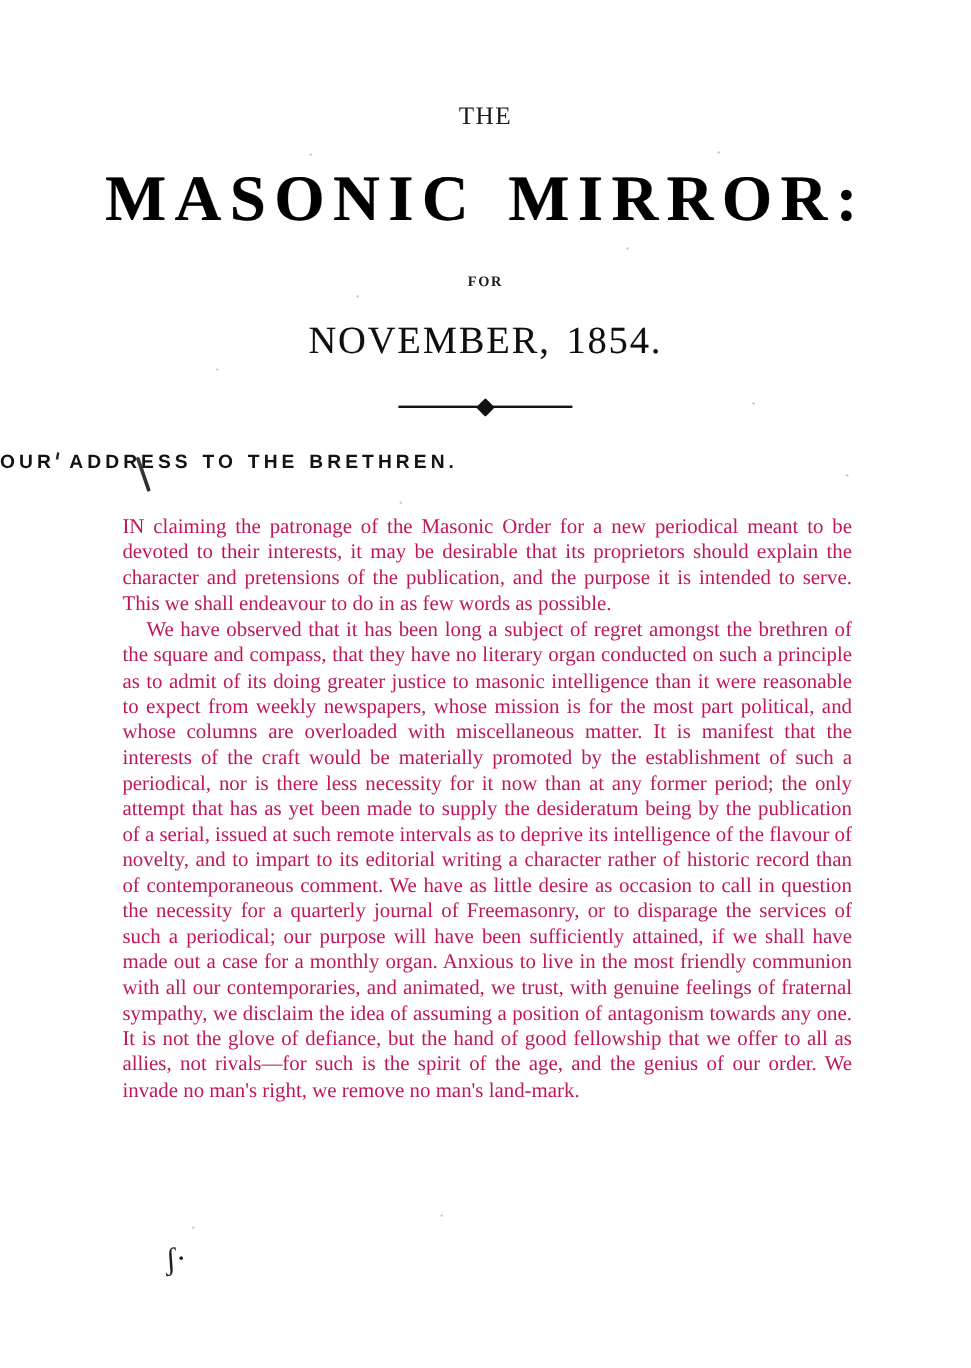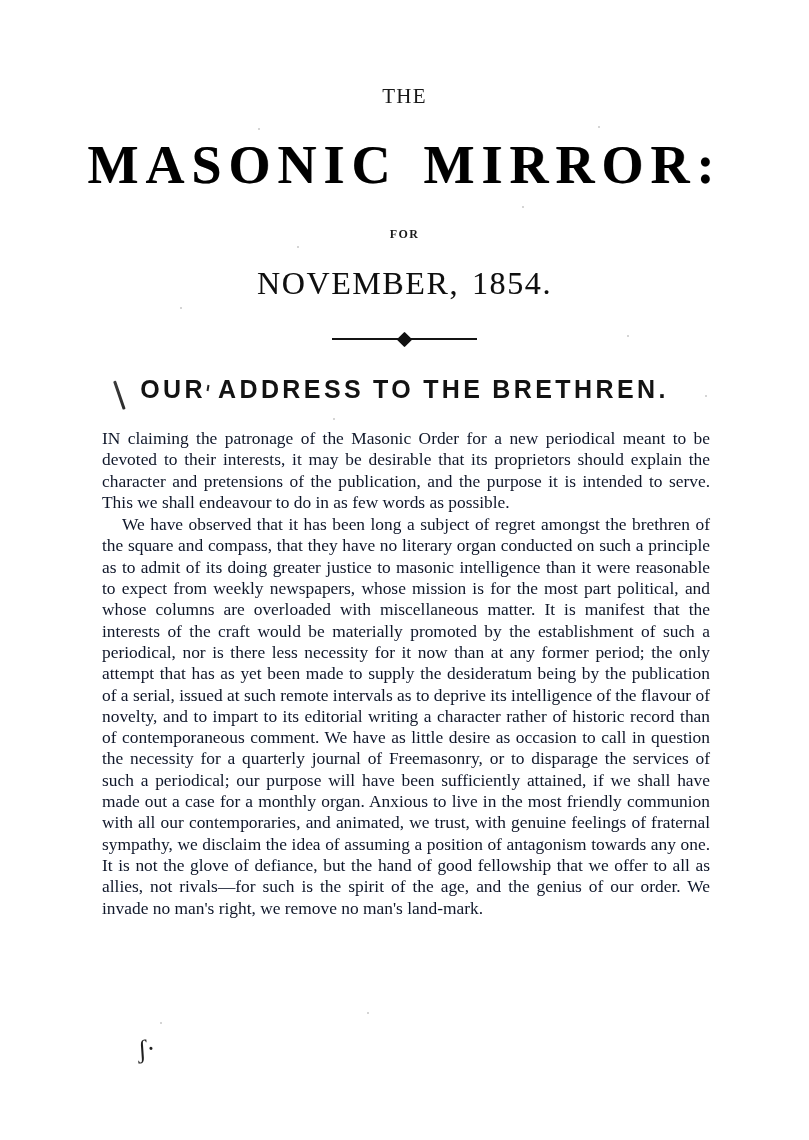--- a/index.html
+++ b/index.html
@@ -100,23 +100,23 @@
     transform: rotate(45deg);
     border-radius: 1px;
   }
 
   
   .headline {
     position: absolute;
     left: 0;
     right: 0;
     top: 377px;
-    text-align: center;
+    text-align: left;
     font-family: "Liberation Sans", "DejaVu Sans", sans-serif;
-    font-size: 25px;
+    font-size: 16px;
     font-weight: 700;
     letter-spacing: 3.4px;
     color: #131313;
     line-height: 1;
   }
   .headline .hl-gap { display: inline-block; width: 9px; }
   .headline .speck {
     display: inline-block;
     width: 2px;
     height: 6px;
@@ -133,21 +133,21 @@
     top: 428px;
     width: 608px;
   }
 
   .para {
     margin: 0;
     font-size: 17.4px;
     line-height: 21.3px;
     text-align: justify;
     text-justify: inter-word;
-    color: #0f172a;
+    color: #be185d;
     hyphens: none;
   }
   .para + .para { margin-top: 1px; }
   .para.indented { text-indent: 20px; }
 
   .smallcap {
     font-variant: small-caps;
     font-size: 17.4px;
   }
 

